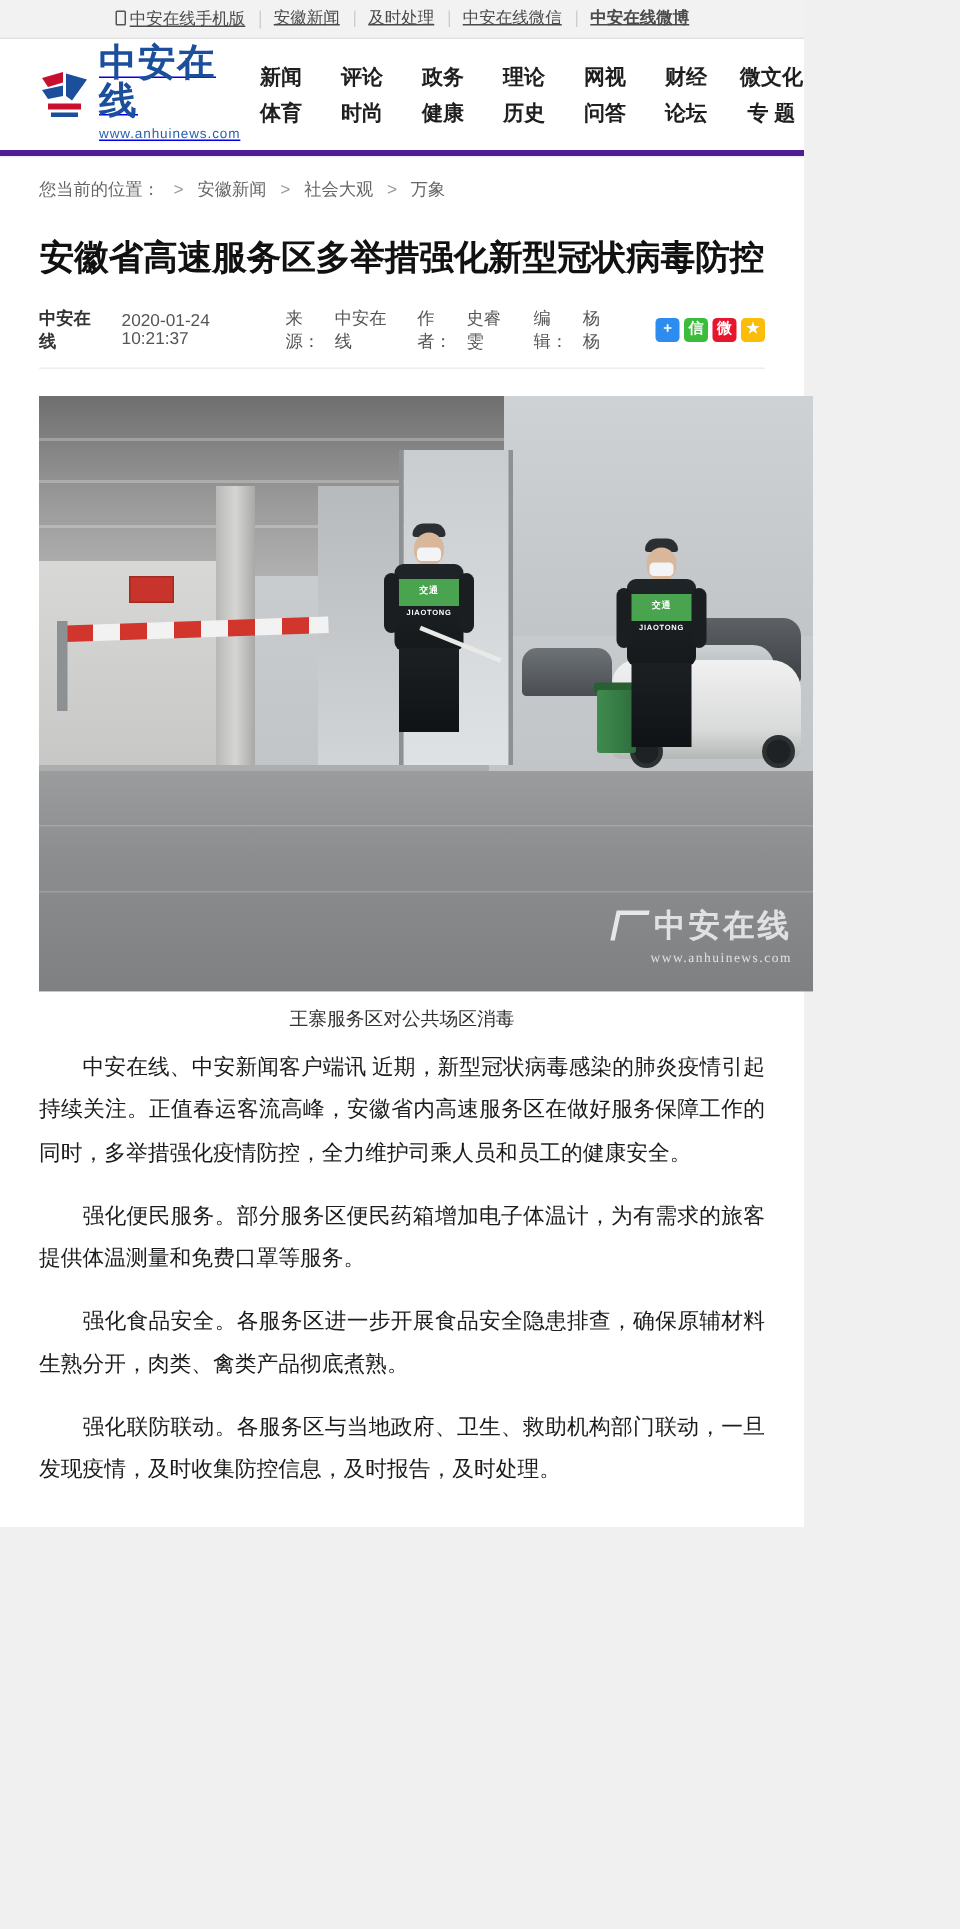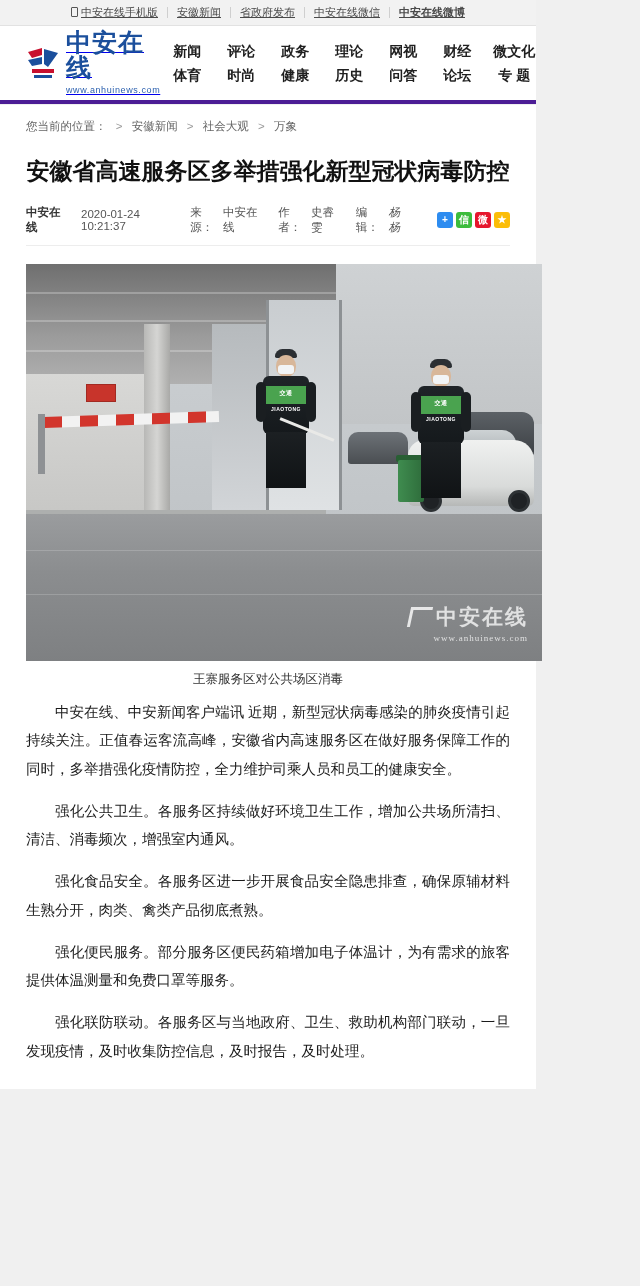--- a/index.html
+++ b/index.html
@@ -329,21 +329,21 @@
   }
 </style>
 </head>
 <body>
 
 <div class="page">
 
   <div class="topbar">
     <a class="tb-item" href="#"><span class="phone-glyph"></span><span>中安在线手机版</span></a>
     <a class="tb-item" href="#"><span>安徽新闻</span></a>
-    <a class="tb-item" href="#"><span>省政府发布</span></a>
+    <a class="tb-item" href="#"><span>及时处理</span></a>
     <a class="tb-item" href="#"><span>中安在线微信</span></a>
     <a class="tb-item" href="#"><span>中安在线微博</span></a>
   </div>
 
   <div class="header">
     <a class="logo" href="#">
       <span class="logo-mark">
         <svg width="34" height="34" viewBox="0 0 34 34" aria-hidden="true">
           <path d="M2 6 L16 2 L16 9 L6 12 Z" fill="#c8102e"></path>
           <path d="M2 14 L16 11 L16 18 L6 20 Z" fill="#1b4f9c"></path>
@@ -403,21 +403,21 @@
     <h1 class="art-title">安徽省高速服务区多举措强化新型冠状病毒防控</h1>
 
     <div class="meta">
       <span class="src-name">中安在线</span>
       <span>2020-01-24 10:21:37</span>
       <span>来源：</span>
       <span style="margin-left:-12px;">中安在线</span>
       <span>作者：</span>
       <span style="margin-left:-12px;">史睿雯</span>
       <span>编辑：</span>
-      <span style="margin-left:-12px;font-style:italic;">杨杨</span>
+      <span style="margin-left:-12px;">杨杨</span>
       <span class="spacer"></span>
       <span class="share">
         <span class="ico ico-plus">+</span>
         <span class="ico ico-wechat">信</span>
         <span class="ico ico-weibo">微</span>
         <span class="ico ico-star">★</span>
       </span>
     </div>
 
     <div class="figure">
@@ -481,20 +481,19 @@
         <div class="ph-watermark">
           <div class="ph-wm-cn"><span class="ph-wm-mark"></span><span>中安在线</span></div>
           <div class="ph-wm-en">www.anhuinews.com</div>
         </div>
       </div>
       <div class="caption">王寨服务区对公共场区消毒</div>
     </div>
 
     <div class="body">
       <p>中安在线、中安新闻客户端讯 近期，新型冠状病毒感染的肺炎疫情引起持续关注。正值春运客流高峰，安徽省内高速服务区在做好服务保障工作的同时，多举措强化疫情防控，全力维护司乘人员和员工的健康安全。</p>
-      <p>强化公共卫生。各服务区持续做好环境卫生工作，增加公共场所清扫、清洁、消毒频次，增强室内通风。</p>
+      <p>强化便民服务。部分服务区便民药箱增加电子体温计，为有需求的旅客提供体温测量和免费口罩等服务。</p>
       <p>强化食品安全。各服务区进一步开展食品安全隐患排查，确保原辅材料生熟分开，肉类、禽类产品彻底煮熟。</p>
-      <p>强化便民服务。部分服务区便民药箱增加电子体温计，为有需求的旅客提供体温测量和免费口罩等服务。</p>
       <p>强化联防联动。各服务区与当地政府、卫生、救助机构部门联动，一旦发现疫情，及时收集防控信息，及时报告，及时处理。</p>
     </div>
   </div>
 
 </div>
 
 </body></html>

